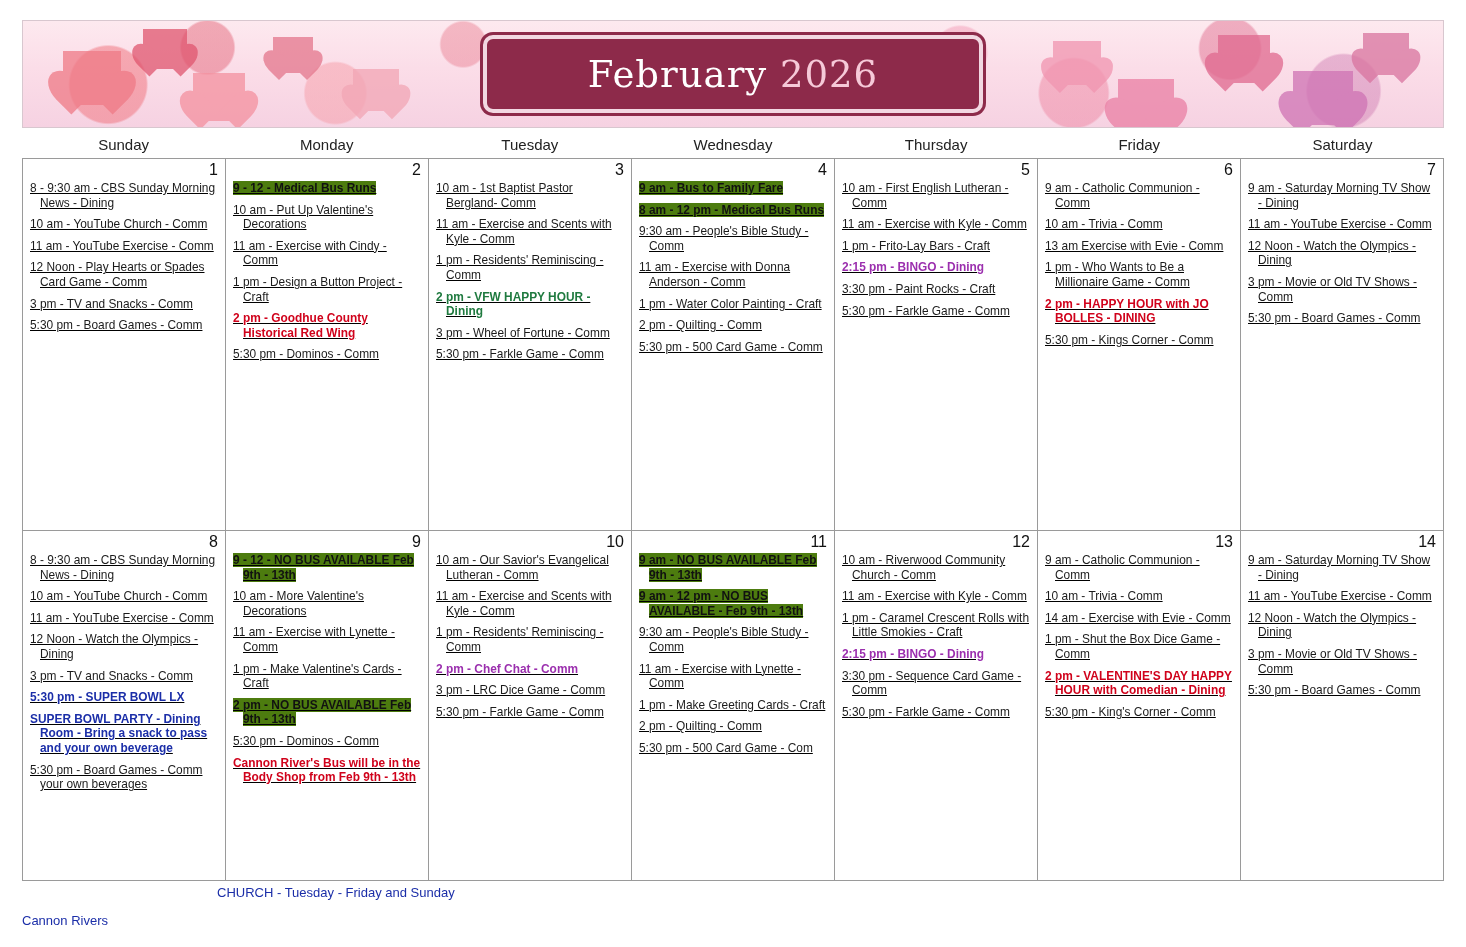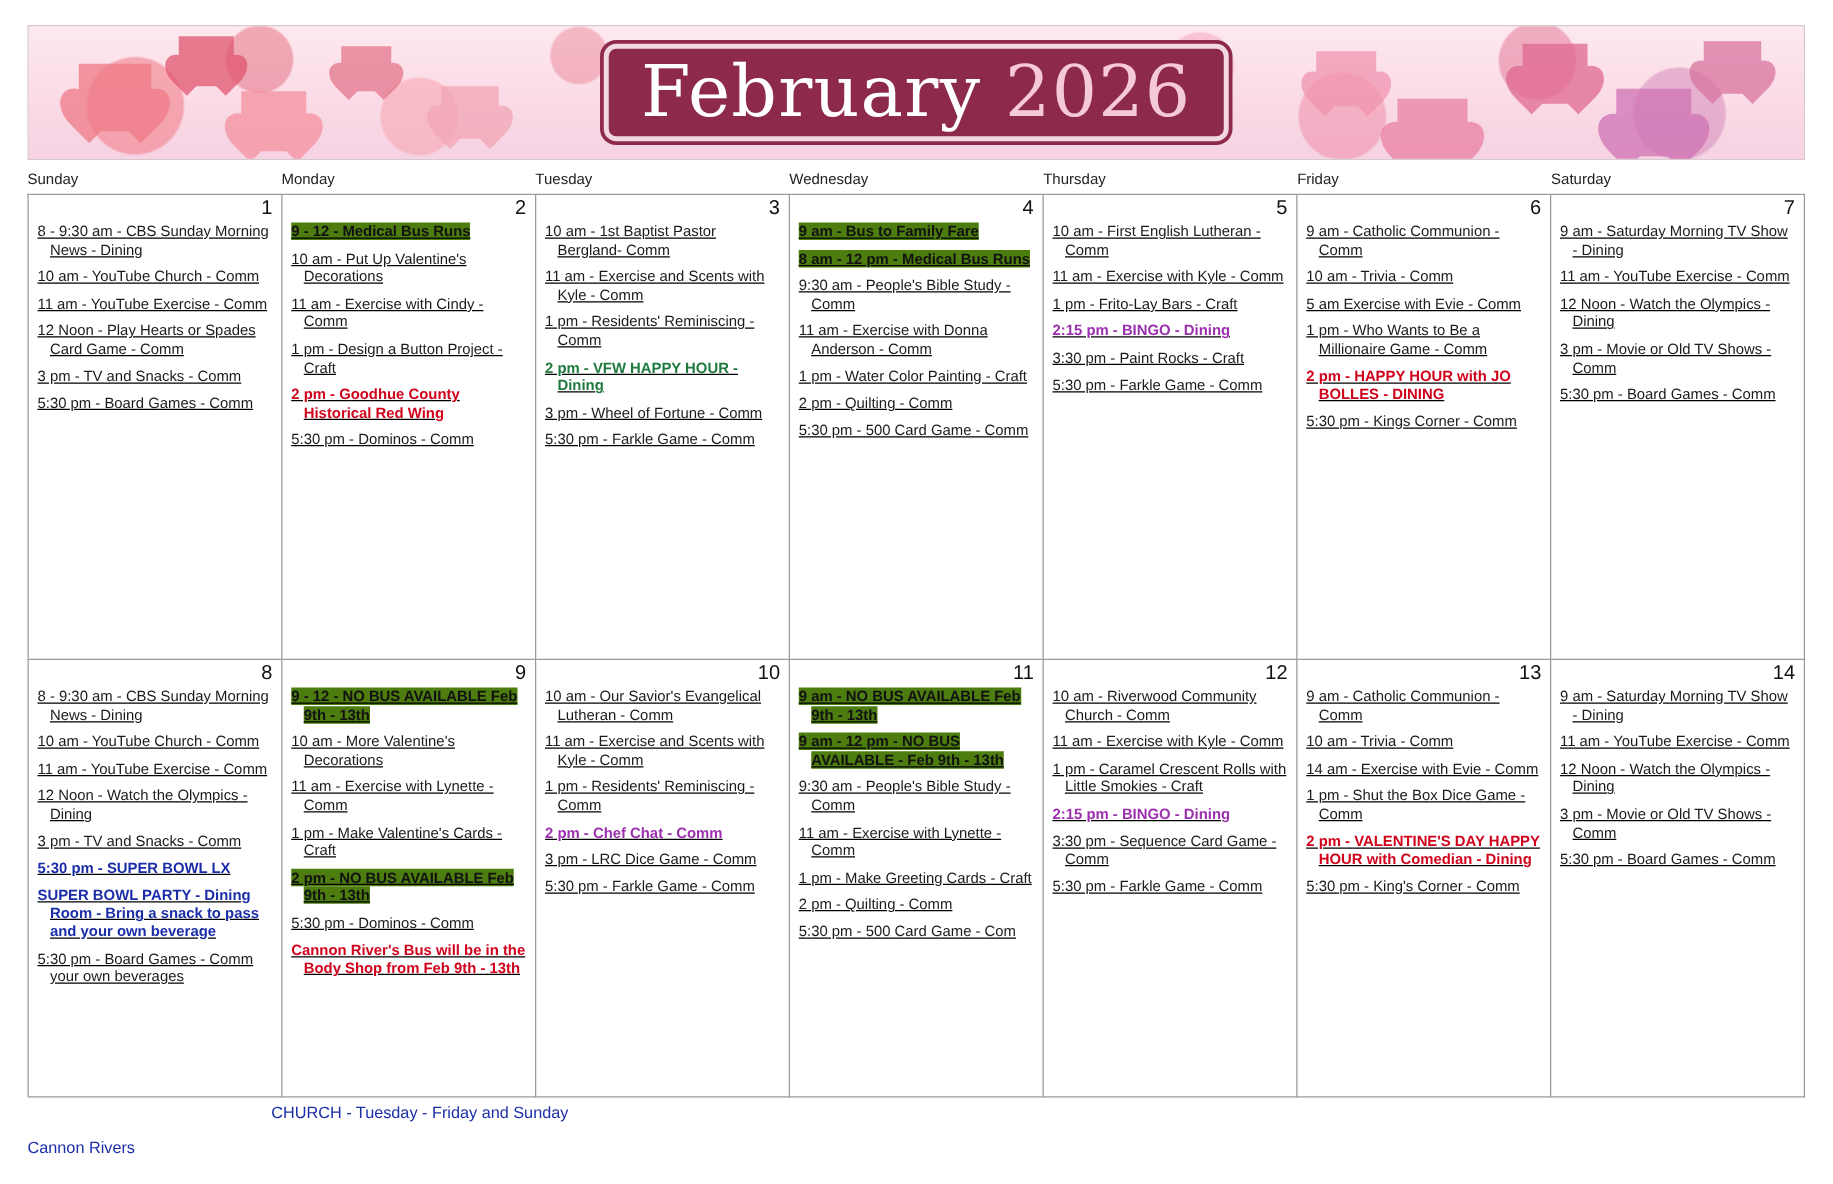--- a/index.html
+++ b/index.html
@@ -62,36 +62,36 @@
     background: #8d2a4a;
     border: 4px solid #f2d8e2;
     border-radius: 10px;
     box-shadow: 0 0 0 3px #8d2a4a;
     display: flex;
     align-items: center;
     justify-content: center;
   }
   .title-text {
     font-family: "DejaVu Serif", serif;
-    font-size: 57px;
+    font-size: 37px;
     color: #ffffff;
     letter-spacing: 1px;
     white-space: nowrap;
   }
   .title-text .yr { color: #f6c9d8; }
 
   
   .dow-row {
     display: grid;
     grid-template-columns: repeat(7, 1fr);
     margin: 4px 22px 0 22px;
   }
   .dow {
-    text-align: left;
-    font-size: 12px;
+    text-align: center;
+    font-size: 15px;
     color: #222;
     padding: 4px 0 5px 0;
   }
 
   
   .cal {
     margin: 0 22px;
     display: grid;
     grid-template-columns: repeat(7, 1fr);
     grid-template-rows: 372px 350px;
@@ -238,21 +238,21 @@
           <div class="ev c-purple">2:15 pm - BINGO - Dining</div>
           <div class="ev ">3:30 pm - Paint Rocks - Craft</div>
           <div class="ev ">5:30 pm - Farkle Game - Comm</div>
         </div>
       </div>
       <div class="cell">
         <div class="daynum">6</div>
         <div class="events">
           <div class="ev ">9 am - Catholic Communion - Comm</div>
           <div class="ev ">10 am - Trivia - Comm</div>
-          <div class="ev ">5 am Exercise with Evie - Comm</div>
+          <div class="ev ">13 am Exercise with Evie - Comm</div>
           <div class="ev ">1 pm - Who Wants to Be a Millionaire Game - Comm</div>
           <div class="ev c-red">2 pm - HAPPY HOUR with JO BOLLES - DINING</div>
           <div class="ev ">5:30 pm - Kings Corner - Comm</div>
         </div>
       </div>
       <div class="cell">
         <div class="daynum">7</div>
         <div class="events">
           <div class="ev ">9 am - Saturday Morning TV Show - Dining</div>
           <div class="ev ">11 am - YouTube Exercise - Comm</div>

